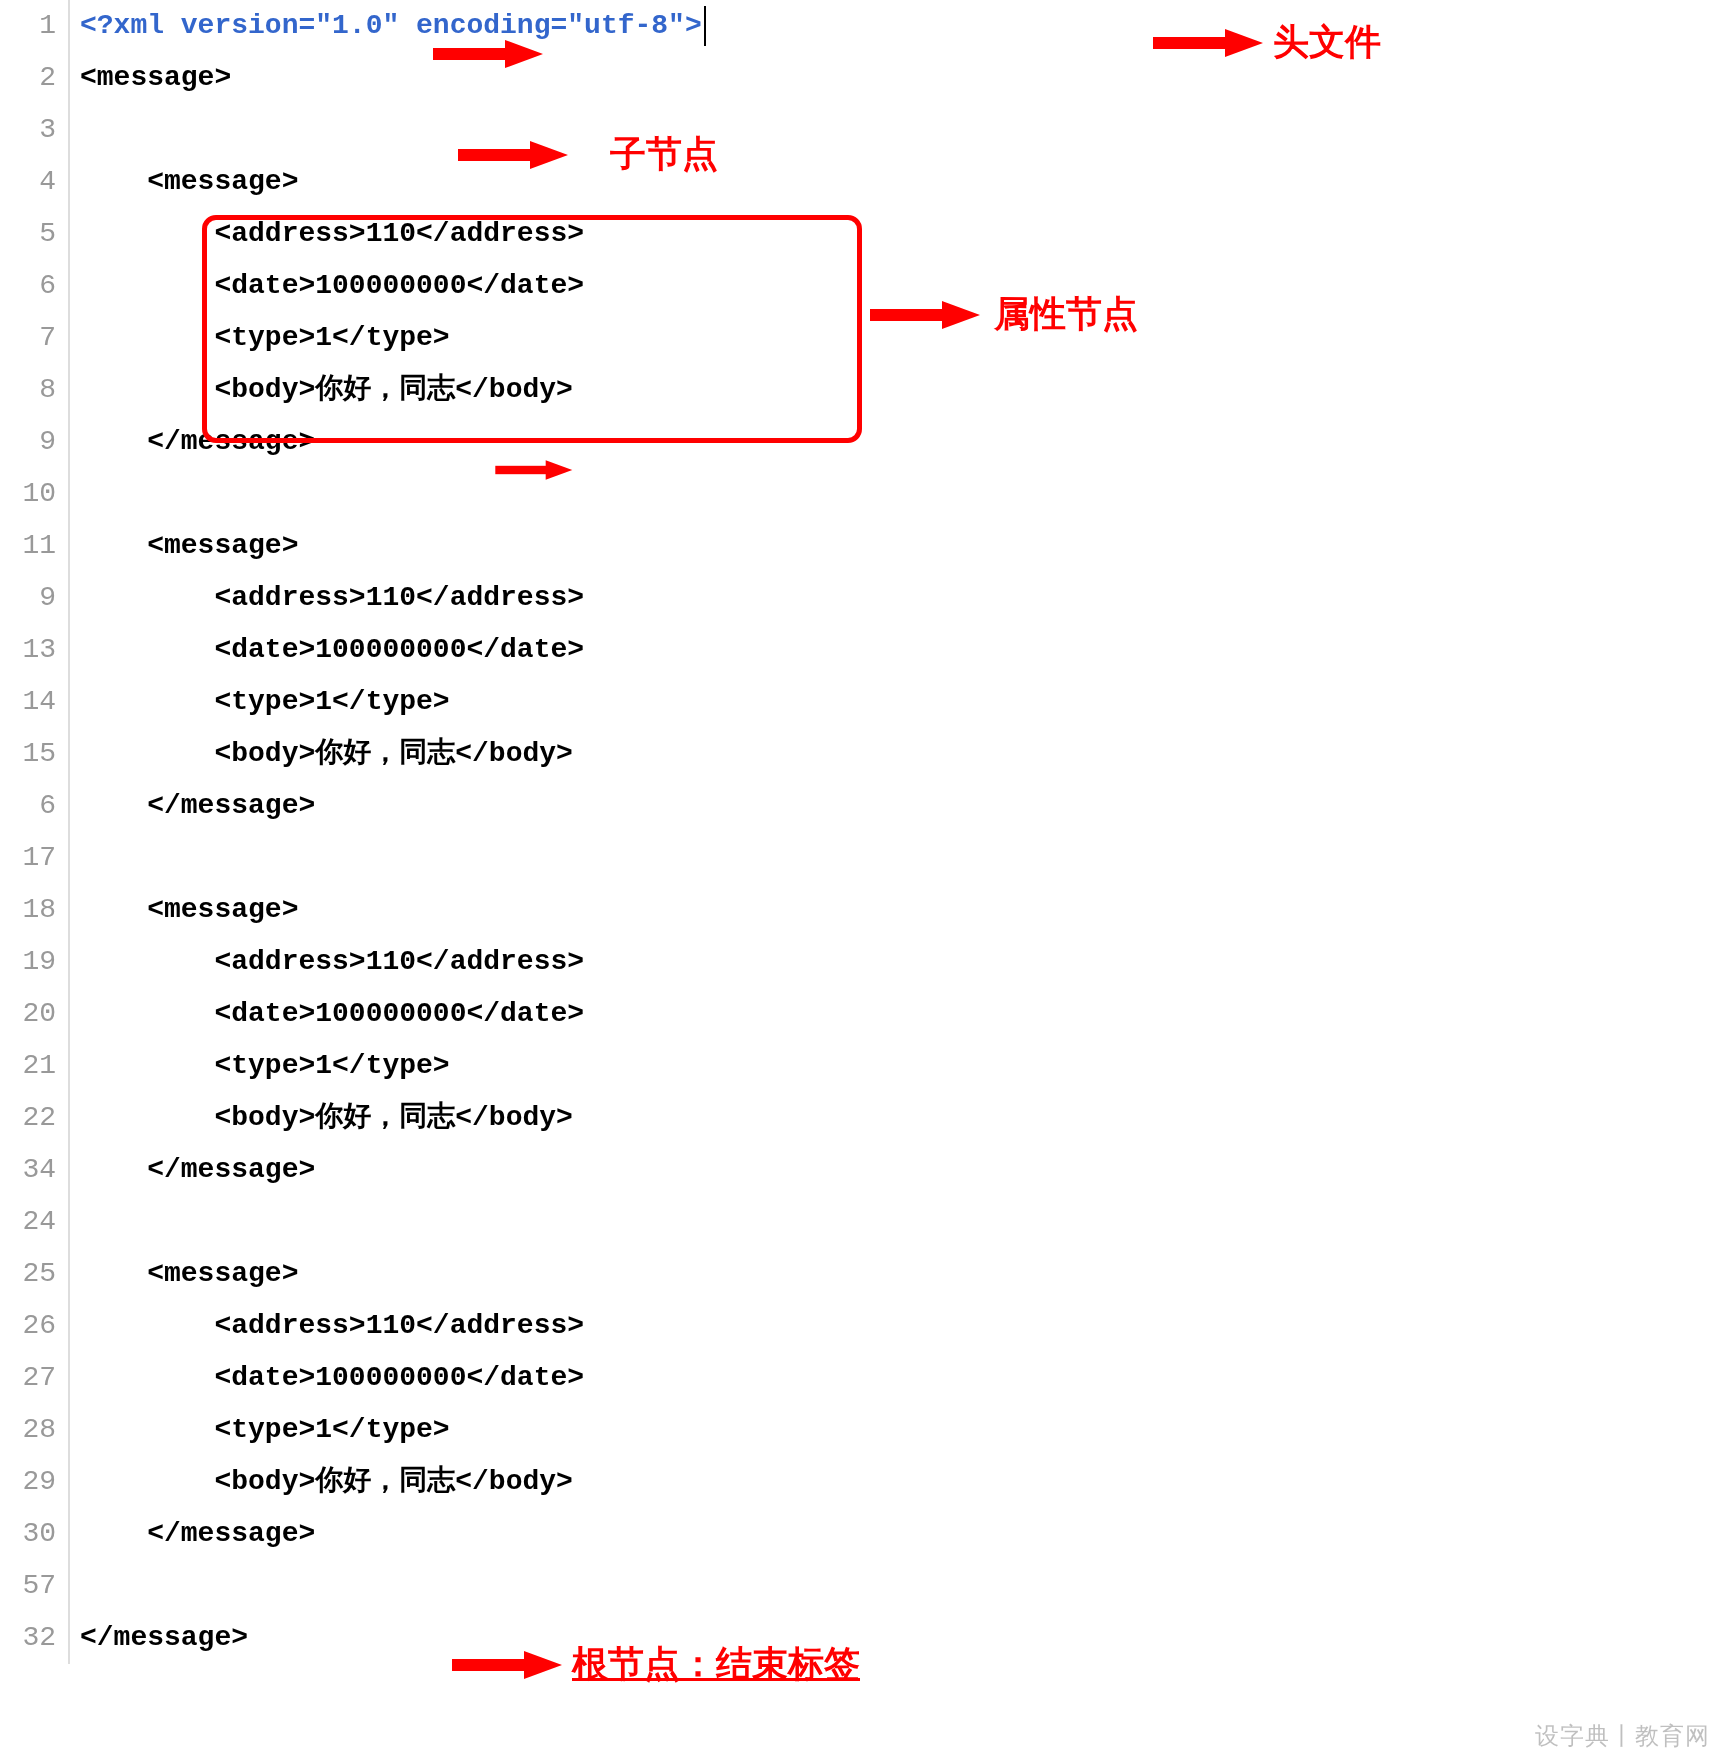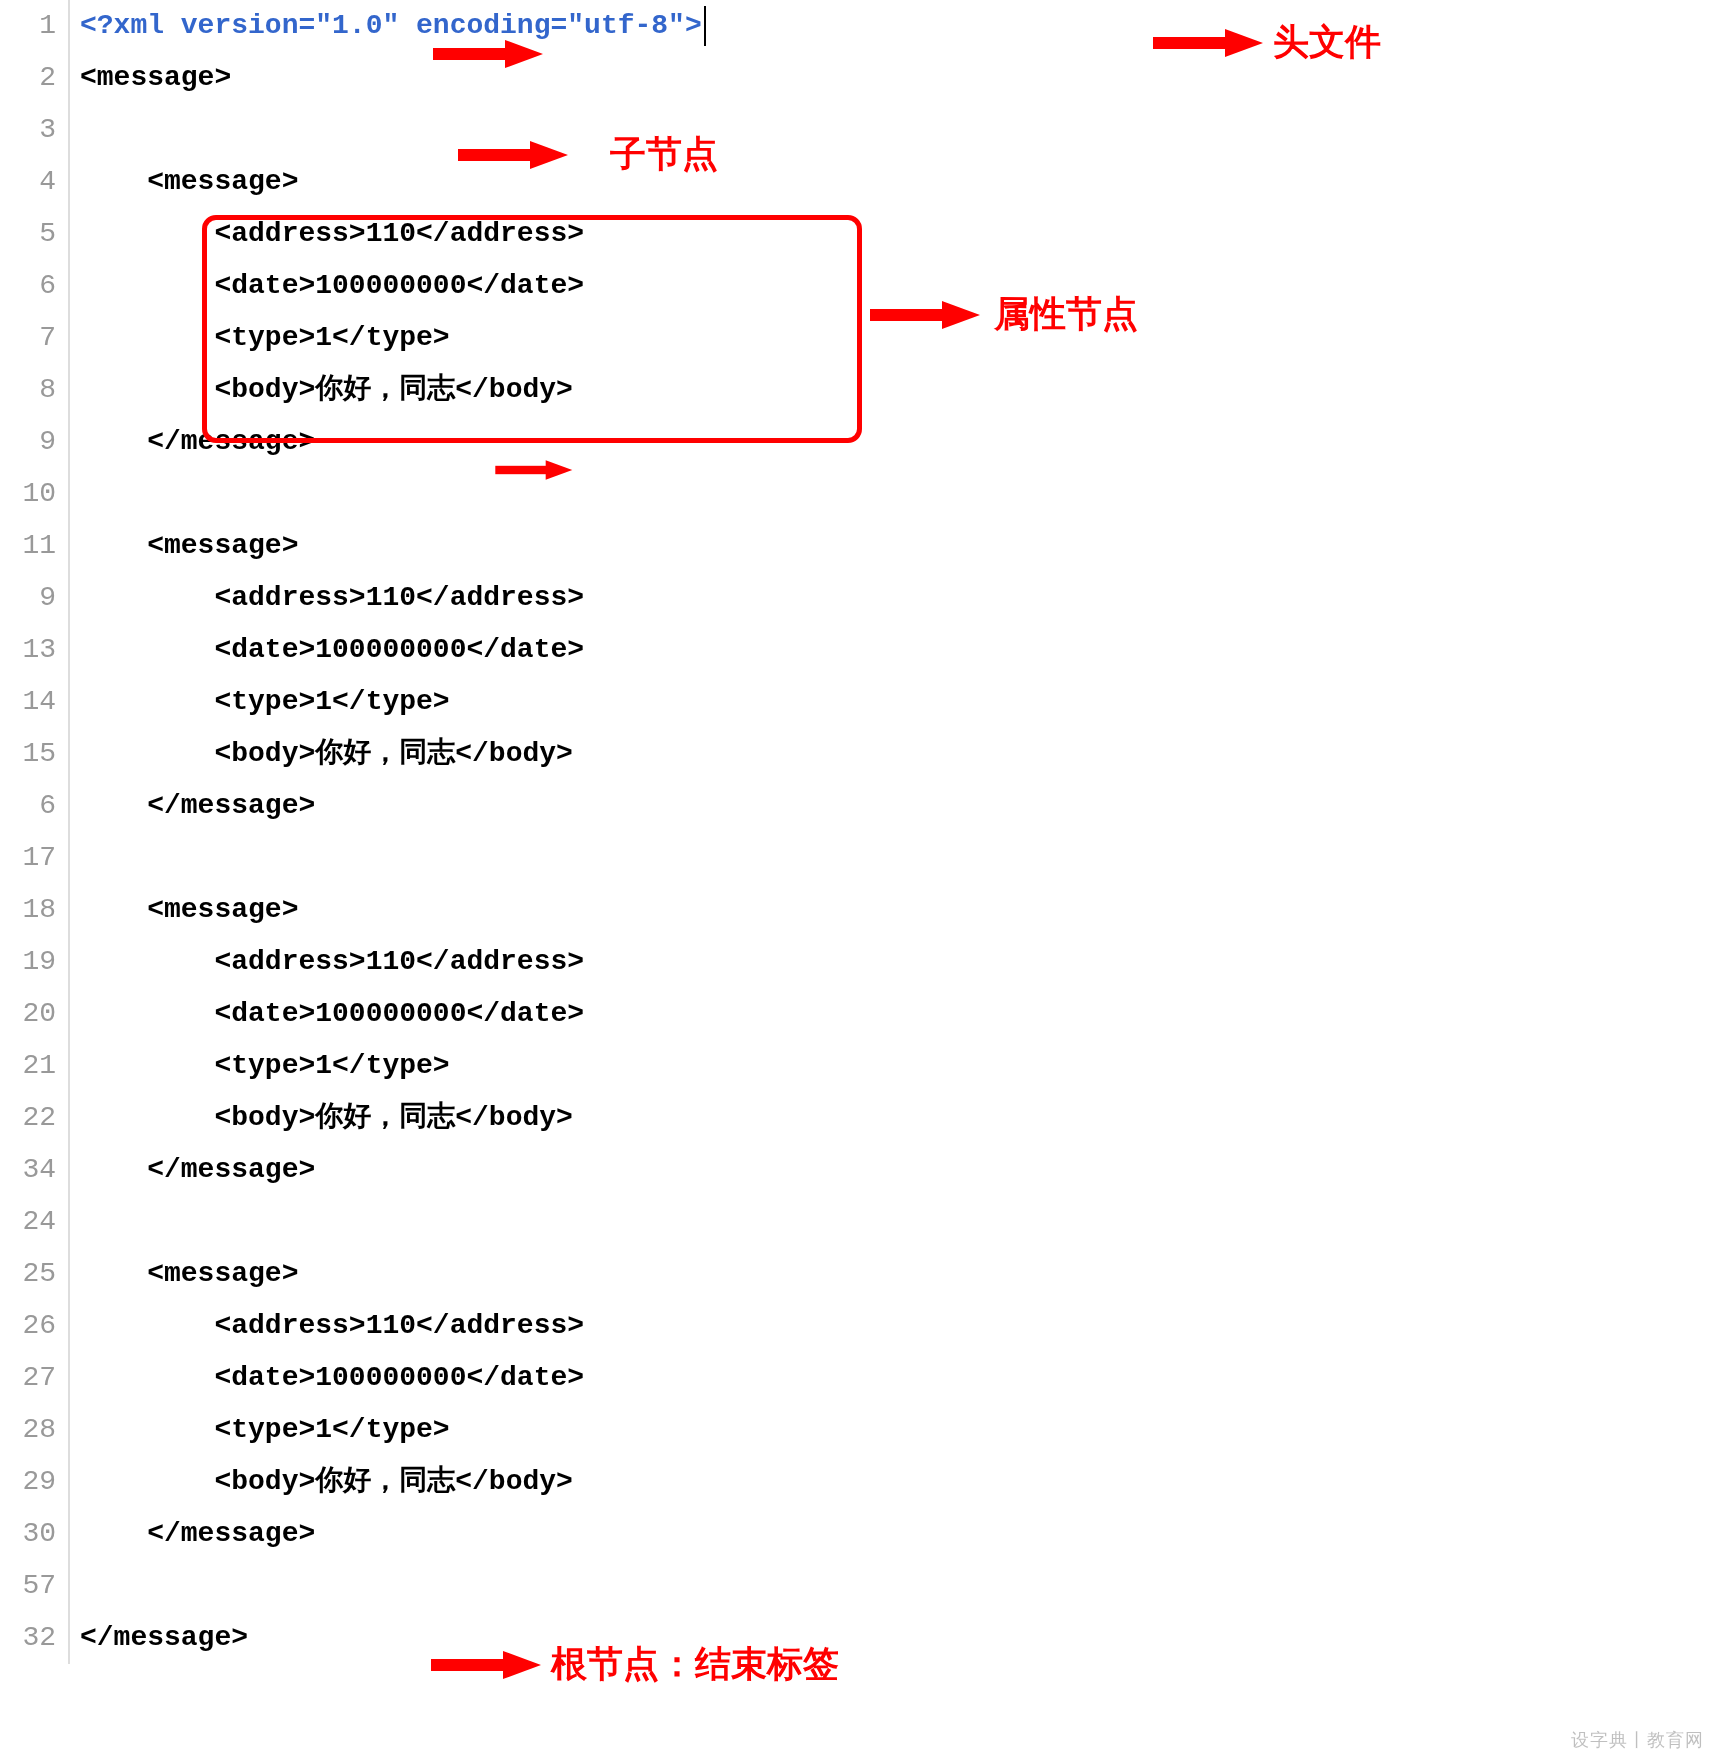--- a/index.html
+++ b/index.html
@@ -75,24 +75,24 @@
   .cursor-bar {
     display: inline-block;
     width: 2px;
     height: 40px;
     background: #000;
     vertical-align: middle;
     margin-left: 2px;
   }
   .watermark {
     position: absolute;
-    right: 16px;
+    right: 10px;
     bottom: 4px;
     font-family: Liberation Mono, monospace;
-    font-size: 18px;
+    font-size: 24px;
     color: rgba(0,0,0,0.25);
     letter-spacing: 1px;
   }
 </style>
 </head>
 <body>
 
 <div class="editor">
   <div class="gutter">
     <div>1</div>
@@ -183,18 +183,18 @@
 
 <div class="annotation" style="left:942px; top:290px;">
   <span class="arrow-right"></span>
   <span style="margin-left:14px;">属性节点</span>
 </div>
 
 <div class="annotation" style="left:540px; top:456px;">
   <span class="arrow-right" style="transform:scale(0.7);"></span>
 </div>
 
-<div class="annotation" style="left:503px; top:1640px;">
+<div class="annotation" style="left:524px; top:1640px;text-decoration:underline;">
   <span class="arrow-right"></span>
   <span style="margin-left:10px;">根节点：结束标签</span>
 </div>
 
 <div class="watermark">设字典丨教育网</div>
 
 </body></html>

